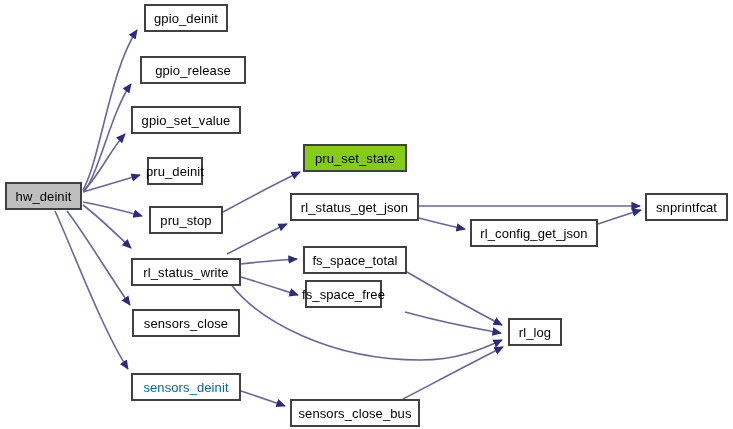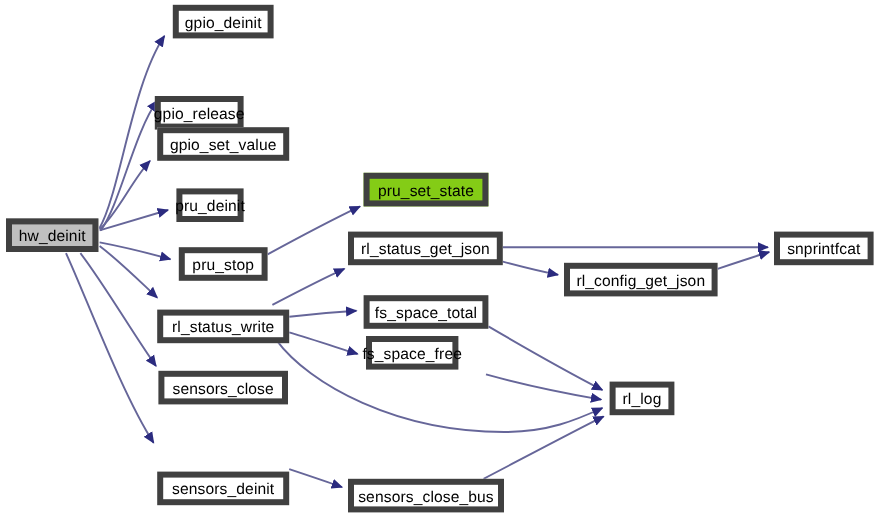--- a/index.html
+++ b/index.html
@@ -19,21 +19,21 @@
     position: absolute;
     left: 0;
     top: 0;
     width: 733px;
     height: 429px;
     pointer-events: none;
   }
   .node {
     position: absolute;
     box-sizing: border-box;
-    border: 5px solid #14532d;
+    border: 2px solid #14532d;
     background: #ffffff;
     color: #000000;
     font-size: 13px;
     line-height: 1;
     display: flex;
     align-items: center;
     justify-content: center;
     white-space: nowrap;
     letter-spacing: 0.1px;
   }
@@ -81,39 +81,39 @@
       </g>
   </svg>
 
   <div id="node-group">
       <div class="node root" style="left: 5px; top: 182px; width: 77px; height: 28px; background: rgb(191, 191, 191); border-color: rgb(64, 64, 64); color: rgb(0, 0, 0); align-items: center;">
         <span class="node-label">hw_deinit</span>
       </div>
       <div class="node" style="left: 144px; top: 4px; width: 84px; height: 28px; background: rgb(255, 255, 255); border-color: rgb(64, 64, 64); color: rgb(0, 0, 0);">
         <span class="node-label">gpio_deinit</span>
       </div>
-      <div class="node" style="left: 129px; top: 56px; width: 74px; height: 28px; background: rgb(255, 255, 255); border-color: rgb(64, 64, 64); color: rgb(0, 0, 0); margin-top: 24px;">
+      <div class="node" style="left: 140px; top: 56px; width: 106px; height: 28px; background: rgb(255, 255, 255); border-color: rgb(64, 64, 64); color: rgb(0, 0, 0);">
         <span class="node-label">gpio_release</span>
       </div>
       <div class="node" style="left: 131px; top: 106px; width: 110px; height: 28px; background: rgb(255, 255, 255); border-color: rgb(64, 64, 64); color: rgb(0, 0, 0);">
         <span class="node-label">gpio_set_value</span>
       </div>
       <div class="node" style="left: 147px; top: 157px; width: 56px; height: 28px; background: rgb(255, 255, 255); border-color: rgb(64, 64, 64); color: rgb(0, 0, 0);">
         <span class="node-label">pru_deinit</span>
       </div>
       <div class="node" style="left: 149px; top: 206px; width: 74px; height: 28px; background: rgb(255, 255, 255); border-color: rgb(64, 64, 64); color: rgb(0, 0, 0);">
         <span class="node-label">pru_stop</span>
       </div>
       <div class="node" style="left: 131px; top: 258px; width: 110px; height: 28px; background: rgb(255, 255, 255); border-color: rgb(64, 64, 64); color: rgb(0, 0, 0);">
         <span class="node-label">rl_status_write</span>
       </div>
       <div class="node" style="left: 132px; top: 309px; width: 108px; height: 28px; background: rgb(255, 255, 255); border-color: rgb(64, 64, 64); color: rgb(0, 0, 0);">
         <span class="node-label">sensors_close</span>
       </div>
-      <div class="node" style="left: 131px; top: 373px; width: 110px; height: 28px; background: rgb(255, 255, 255); border-color: rgb(64, 64, 64); color: #000000; margin-top: 20px;">
+      <div class="node" style="left: 131px; top: 373px; width: 110px; height: 28px; background: rgb(255, 255, 255); border-color: rgb(64, 64, 64); color: #0369a1;">
         <span class="node-label">sensors_deinit</span>
       </div>
       <div class="node" style="left: 303px; top: 144px; width: 104px; height: 28px; background: #84cc16; border-color: rgb(64, 64, 64); color: rgb(0, 0, 0);">
         <span class="node-label">pru_set_state</span>
       </div>
       <div class="node" style="left: 290px; top: 193px; width: 129px; height: 28px; background: rgb(255, 255, 255); border-color: rgb(64, 64, 64); color: rgb(0, 0, 0);">
         <span class="node-label">rl_status_get_json</span>
       </div>
       <div class="node" style="left: 303px; top: 246px; width: 104px; height: 28px; background: rgb(255, 255, 255); border-color: rgb(64, 64, 64); color: rgb(0, 0, 0);">
         <span class="node-label">fs_space_total</span>

